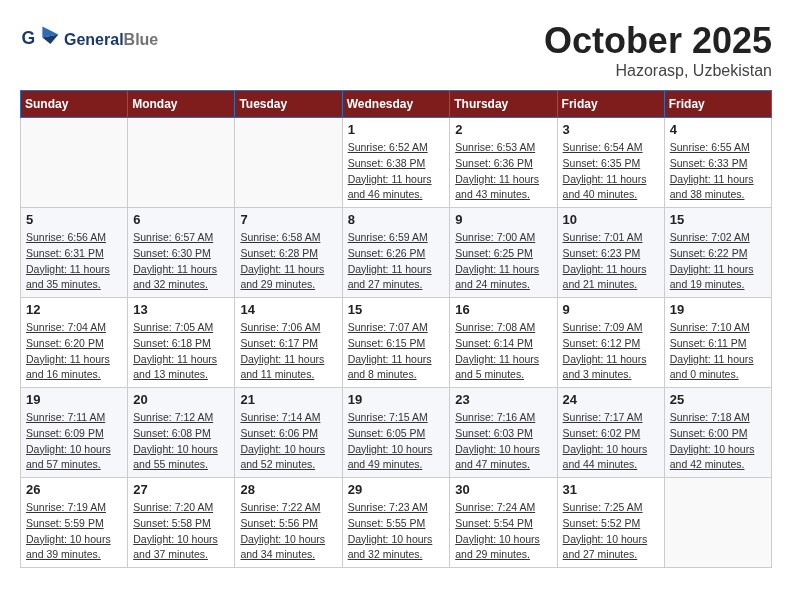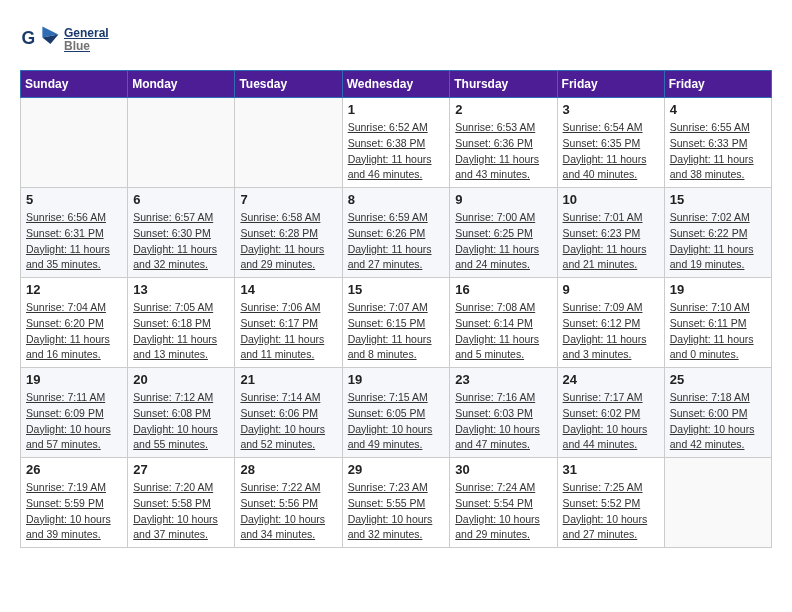--- a/index.html
+++ b/index.html
@@ -15,26 +15,25 @@
       justify-content: space-between;
       align-items: flex-start;
       margin-bottom: 10px;
     }
     .logo {
       display: flex;
       align-items: center;
     }
     .logo-text {
       display: flex;
-      flex-direction: column;
-      font-size: 12px;
+      flex-direction: row;
+      font-size: 16px;
       font-weight: bold;
       color: #1a3a6b;
       line-height: 1.1;
-      text-decoration: underline;
     }
     .logo-icon {
       width: 40px;
       height: 40px;
       margin-right: 4px;
     }
     .logo-blue { color: #737373; }
     .title-block {
       text-align: right;
     }
@@ -46,21 +45,21 @@
     .location {
       font-size: 16px;
       color: #444;
     }
     .calendar {
       width: 100%;
       border-collapse: collapse;
       font-size: 11px;
     }
     .calendar th {
-      background-color: #4c1d95;
+      background-color: #7f1d1d;
       color: #fff;
       padding: 6px 4px;
       text-align: left;
       font-size: 12px;
       font-weight: bold;
       border: 1px solid #2e6db4;
     }
     .calendar td {
       border: 1px solid #ccc;
       vertical-align: top;
@@ -95,20 +94,24 @@
     <svg class="logo-icon" viewBox="0 0 50 50">
       <text x="2" y="30" font-size="22" font-weight="bold" fill="#1a3a6b">G</text>
 
       <polygon points="28,8 48,18 28,22" fill="#2e6db4"></polygon>
       <polygon points="28,22 48,18 38,30" fill="#1a3a6b"></polygon>
     </svg>
     <div class="logo-text">
       <span>General</span>
       <span class="logo-blue">Blue</span>
     </div>
+  </div>
+  <div class="title-block">
+    <div class="month-title">October 2025</div>
+    <div class="location">Hazorasp, Uzbekistan</div>
   </div>
 </div>
 
 <table class="calendar">
   <thead>
     <tr>
     <th>Sunday</th>
         <th>Monday</th>
         <th>Tuesday</th>
         <th>Wednesday</th>

